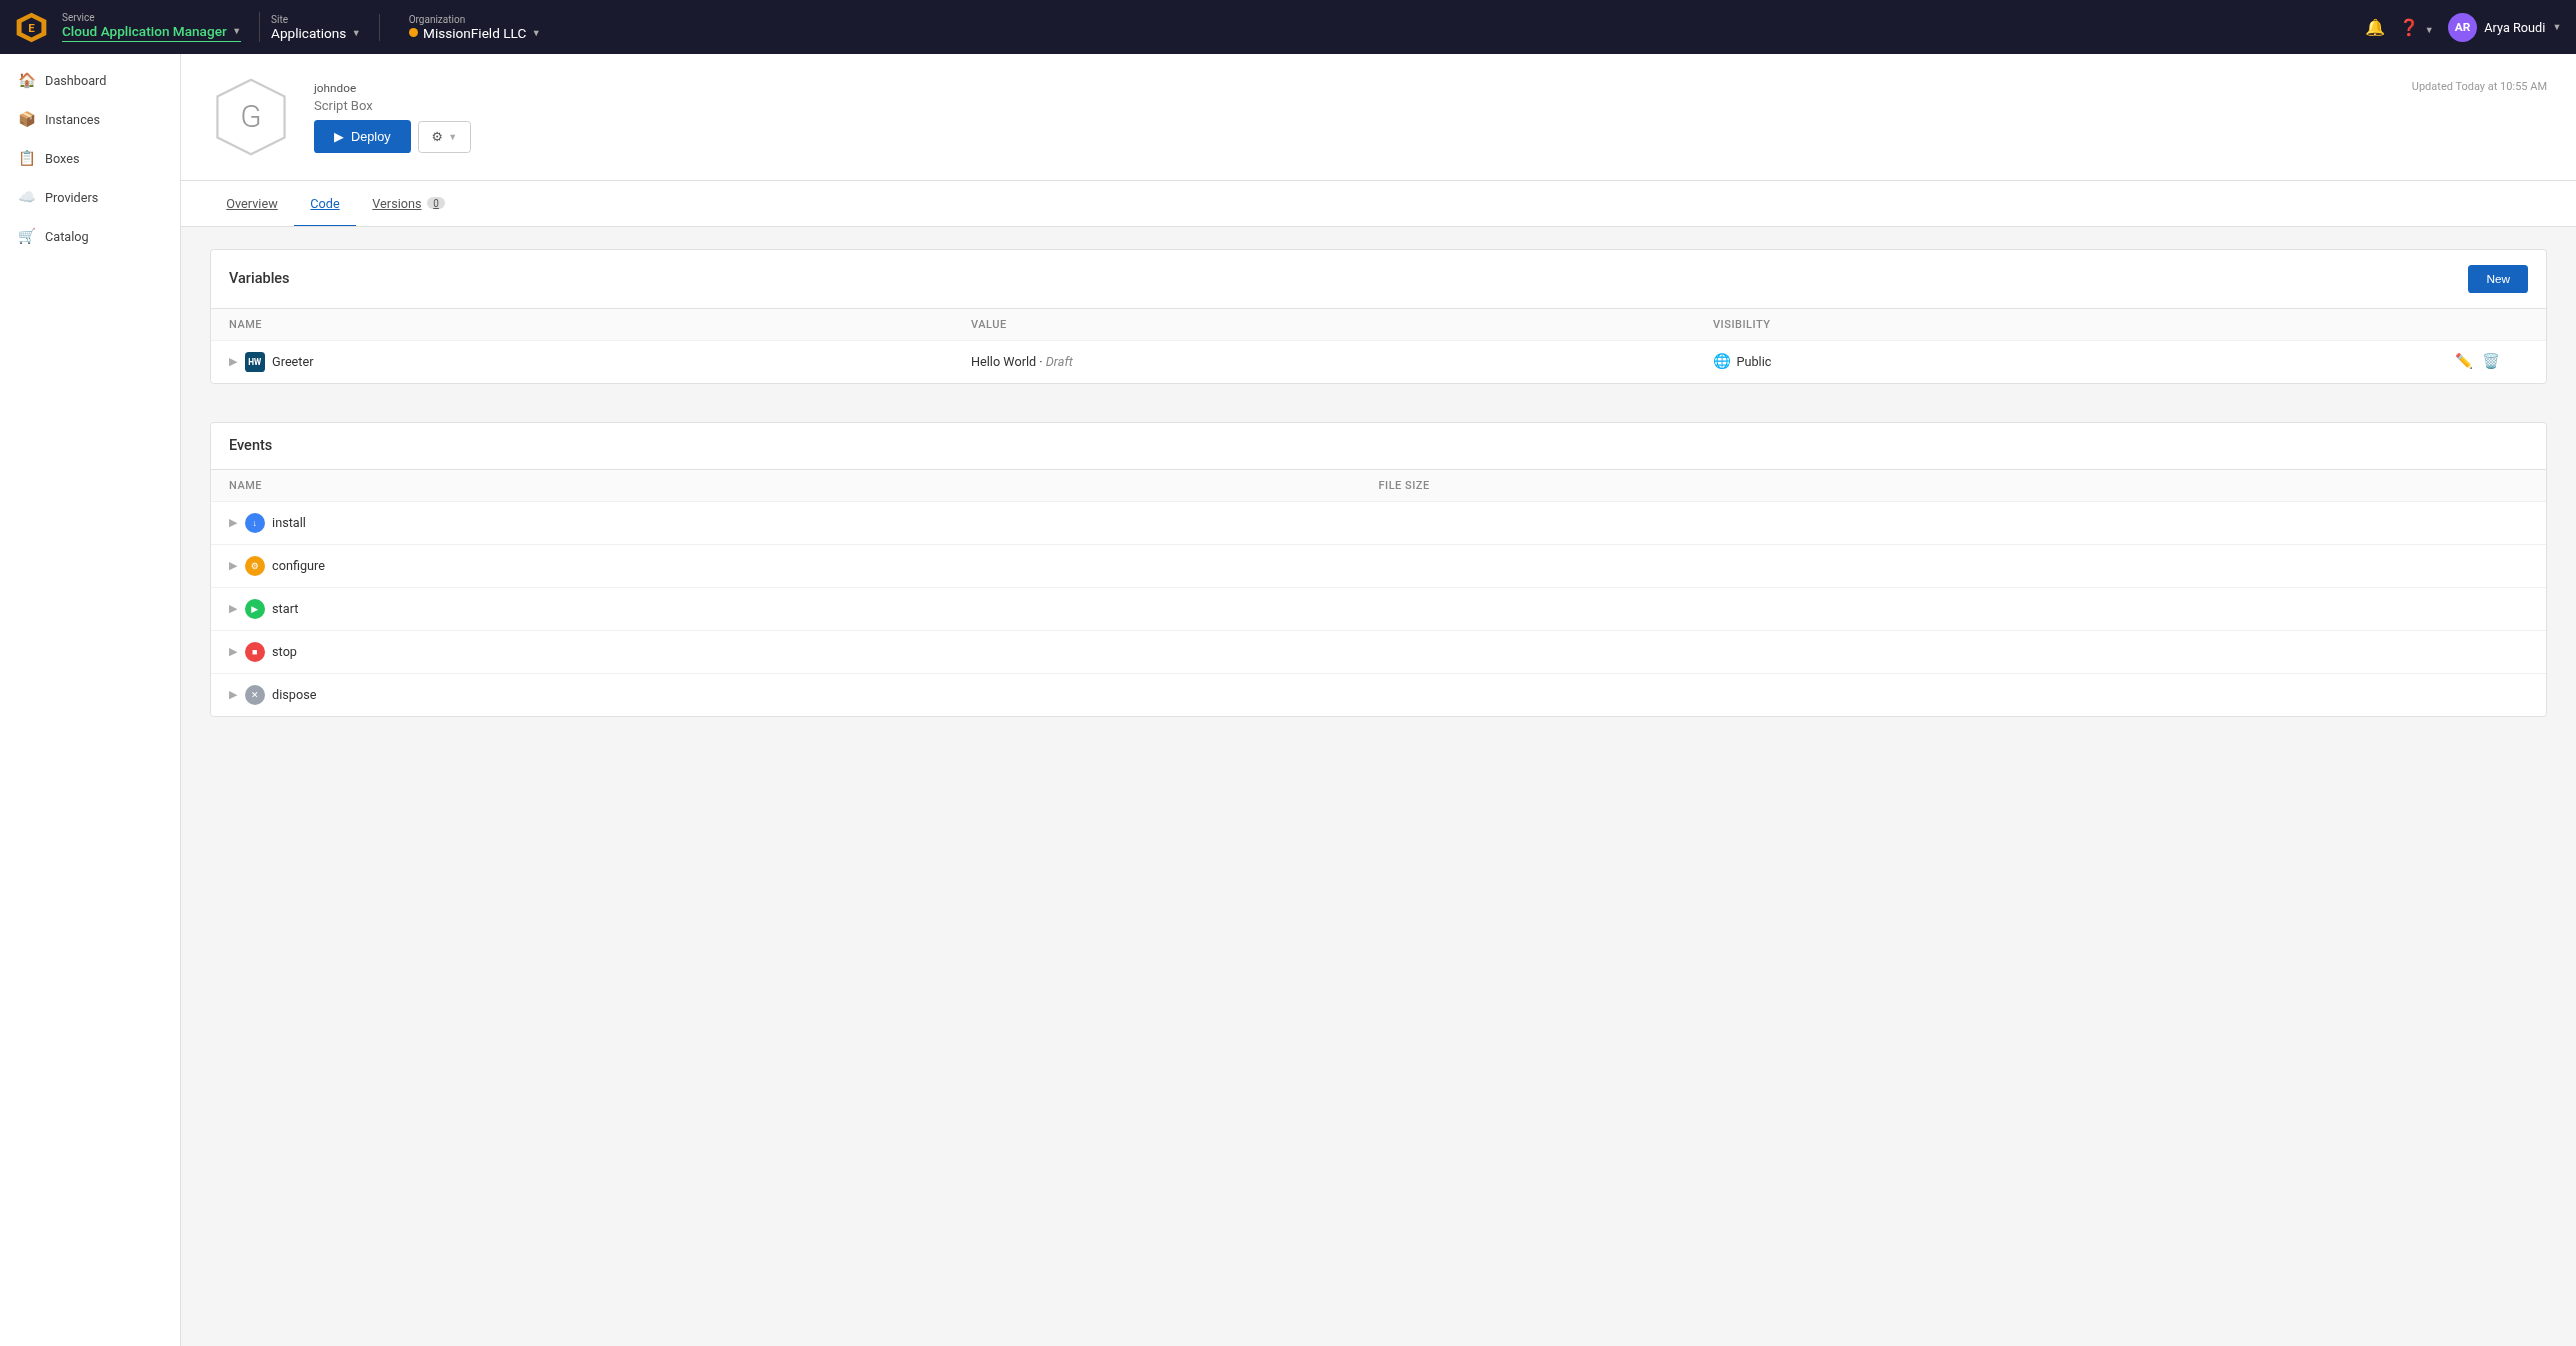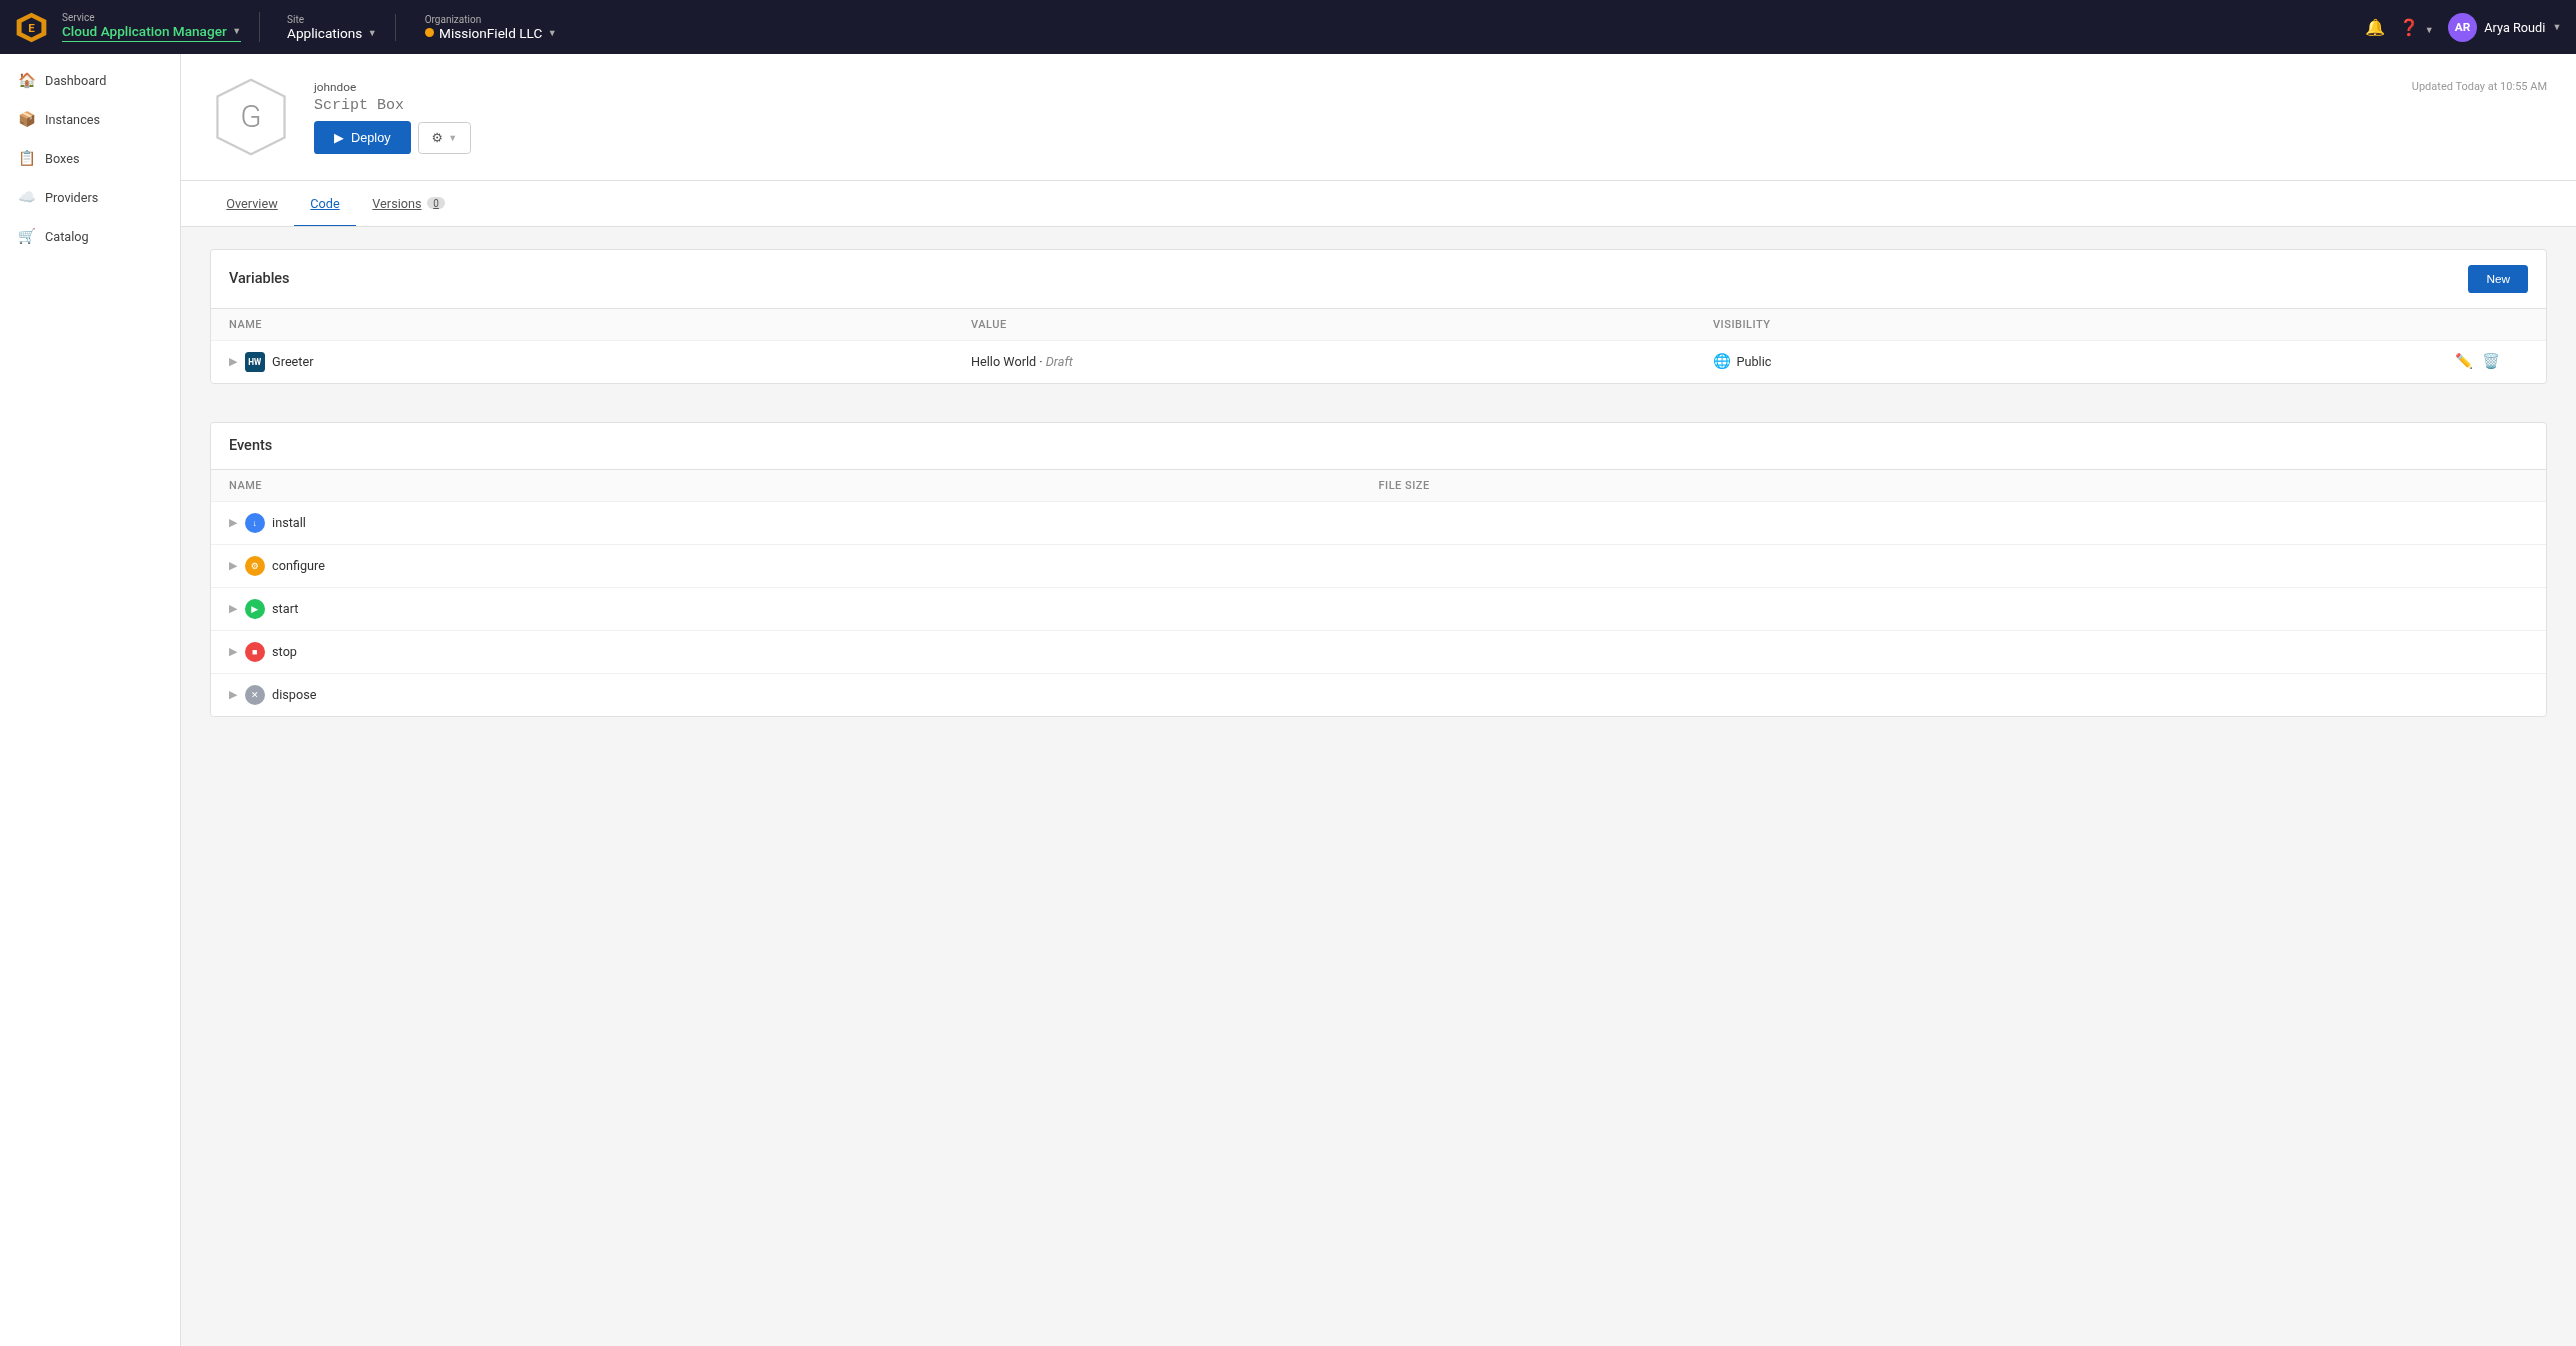--- a/index.html
+++ b/index.html
@@ -22,21 +22,21 @@
     }
     .logo-diamond {
       width: 33px;
       height: 33px;
     }
     .nav-service-section {
       display: flex;
       flex-direction: column;
       border-right: 0.9px solid #444;
       padding-right: 18px;
-      margin-right: 27px;
+      margin-right: 11px;
     }
     .nav-service-label {
       color: #aaa;
       font-size: 10px;
     }
     .nav-service-title {
       color: #4ade80;
       font-size: 13.6px;
       font-weight: 500;
       display: flex;
@@ -174,24 +174,23 @@
       color: #555;
       margin-bottom: 3.6px;
     }
     .app-title {
       font-size: 33px;
       font-weight: 300;
       color: #222;
       margin-bottom: 3.6px;
     }
     .app-type {
-      font-size: 15px;
+      font-size: 13px;
       color: #777;
       margin-bottom: 7px;
-      font-family: Liberation Mono, monospace;
     }
     .app-actions {
       display: flex;
       align-items: center;
       gap: 7.3px;
     }
     .btn-deploy {
       background: #1565c0;
       color: #fff;
       border: none;

